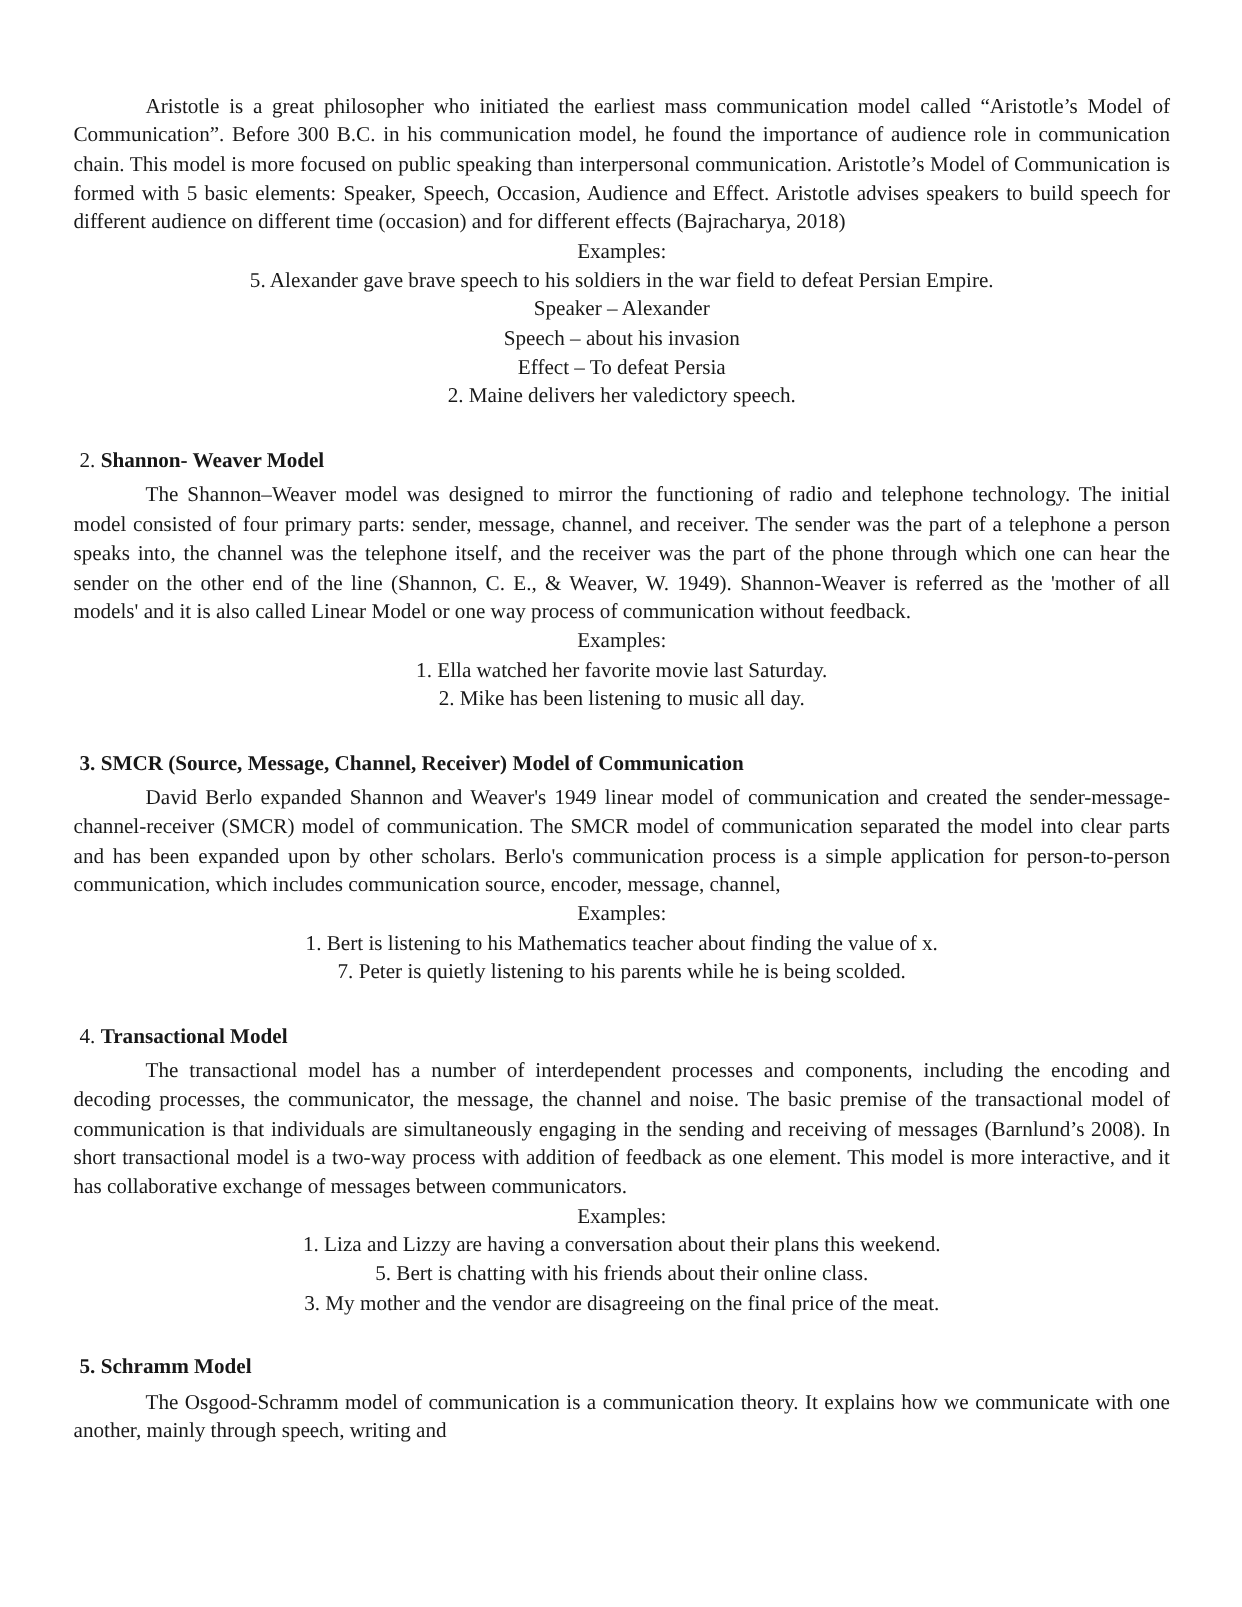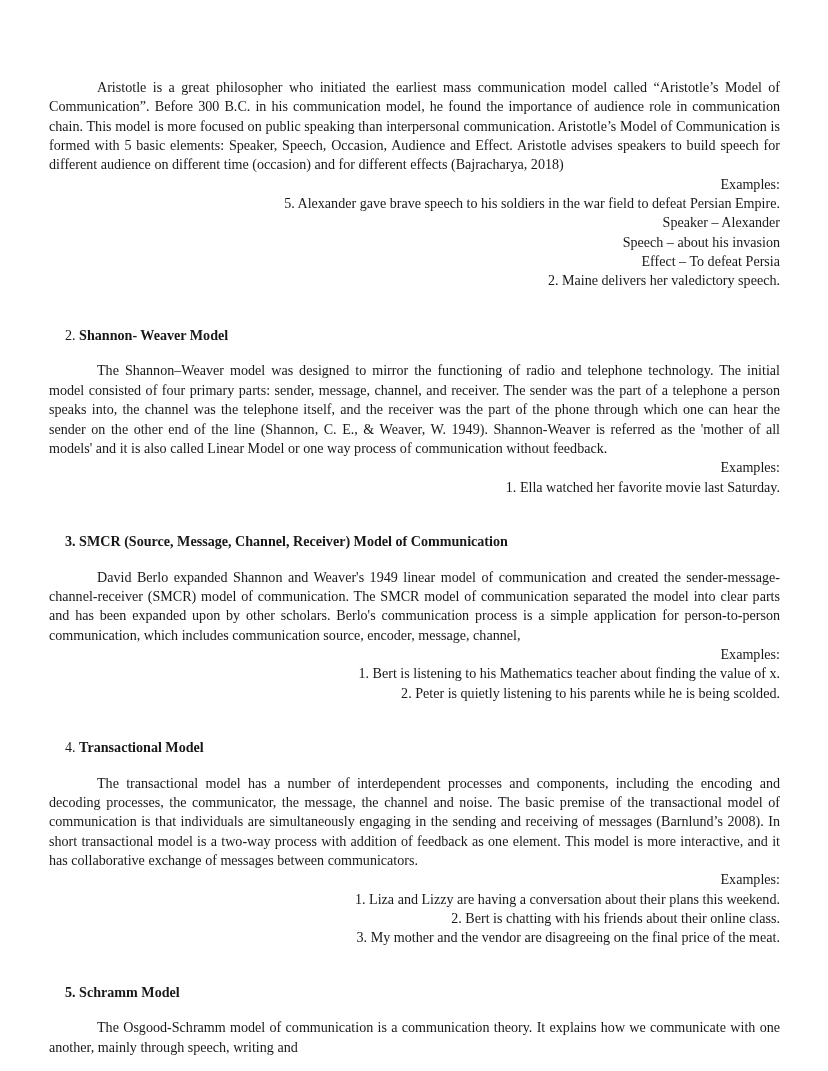--- a/index.html
+++ b/index.html
@@ -14,45 +14,45 @@
     font-family: "Liberation Serif", "DejaVu Serif", serif;
     color: #181818;
     -webkit-font-smoothing: antialiased;
   }
   .page {
     position: relative;
     width: 828px;
     height: 1071px;
     background: #ffffff;
     box-sizing: border-box;
-    padding: 78px 48px 0 49px;
+    padding: 62px 48px 0 49px;
     overflow: hidden;
   }
   .doc-body {
     width: 731px;
     font-size: 14.1px;
     line-height: 19.35px;
   }
   
   p.para {
     margin: 0;
     text-align: justify;
     text-justify: inter-word;
     text-indent: 48px;
     hyphens: none;
   }
   
   p.line {
     margin: 0;
-    text-align: right;
+    text-align: center;
     text-indent: 0;
   }
   
   p.heading {
-    margin: 16px;
+    margin: 4px;
     text-align: left;
     text-indent: 0;
   }
   .hnum {
     font-weight: normal;
   }
   .hnum-bold {
     font-weight: bold;
   }
   .htitle {
@@ -85,40 +85,41 @@
       <p class="line">2. Maine delivers her valedictory speech.</p>
     </section>
 
     <div class="gap"></div>
 
     <section class="block">
       <p class="heading"><span class="hnum">2.</span> <span class="htitle">Shannon- Weaver Model</span></p>
       <p class="para">The Shannon–Weaver model was designed to mirror the functioning of radio and telephone technology. The initial model consisted of four primary parts: sender, message, channel, and receiver. The sender was the part of a telephone a person speaks into, the channel was the telephone itself, and the receiver was the part of the phone through which one can hear the sender on the other end of the line (Shannon, C. E., &amp; Weaver, W. 1949). Shannon-Weaver is referred as the 'mother of all models' and it is also called Linear Model or one way process of communication without feedback.</p>
       <p class="line">Examples:</p>
       <p class="line">1. Ella watched her favorite movie last Saturday.</p>
+      <p class="line">2. Mike has been listening to music all day.</p>
     </section>
 
     <div class="gap"></div>
 
     <section class="block">
       <p class="heading"><span class="hnum-bold">3.</span> <span class="htitle">SMCR (Source, Message, Channel, Receiver) Model of Communication</span></p>
       <p class="para">David Berlo expanded Shannon and Weaver's 1949 linear model of communication and created the sender-message-channel-receiver (SMCR) model of communication. The SMCR model of communication separated the model into clear parts and has been expanded upon by other scholars. Berlo's communication process is a simple application for person-to-person communication, which includes communication source, encoder, message, channel,</p>
       <p class="line">Examples:</p>
       <p class="line">1. Bert is listening to his Mathematics teacher about finding the value of x.</p>
-      <p class="line">2. Peter is quietly listening to his parents while he is being scolded.</p>
+      <p class="line">7. Peter is quietly listening to his parents while he is being scolded.</p>
     </section>
 
     <div class="gap"></div>
 
     <section class="block">
       <p class="heading"><span class="hnum">4.</span> <span class="htitle">Transactional Model</span></p>
       <p class="para">The transactional model has a number of interdependent processes and components, including the encoding and decoding processes, the communicator, the message, the channel and noise. The basic premise of the transactional model of communication is that individuals are simultaneously engaging in the sending and receiving of messages (Barnlund’s 2008). In short transactional model is a two-way process with addition of feedback as one element. This model is more interactive, and it has collaborative exchange of messages between communicators.</p>
       <p class="line">Examples:</p>
       <p class="line">1. Liza and Lizzy are having a conversation about their plans this weekend.</p>
-      <p class="line">2. Bert is chatting with his friends about their online class.</p>
+      <p class="line">5. Bert is chatting with his friends about their online class.</p>
       <p class="line">3. My mother and the vendor are disagreeing on the final price of the meat.</p>
     </section>
 
     <div class="gap"></div>
 
     <section class="block">
       <p class="heading"><span class="hnum-bold">5.</span> <span class="htitle">Schramm Model</span></p>
       <p class="para">The Osgood-Schramm model of communication is a communication theory. It explains how we communicate with one another, mainly through speech, writing and</p>
     </section>
 

